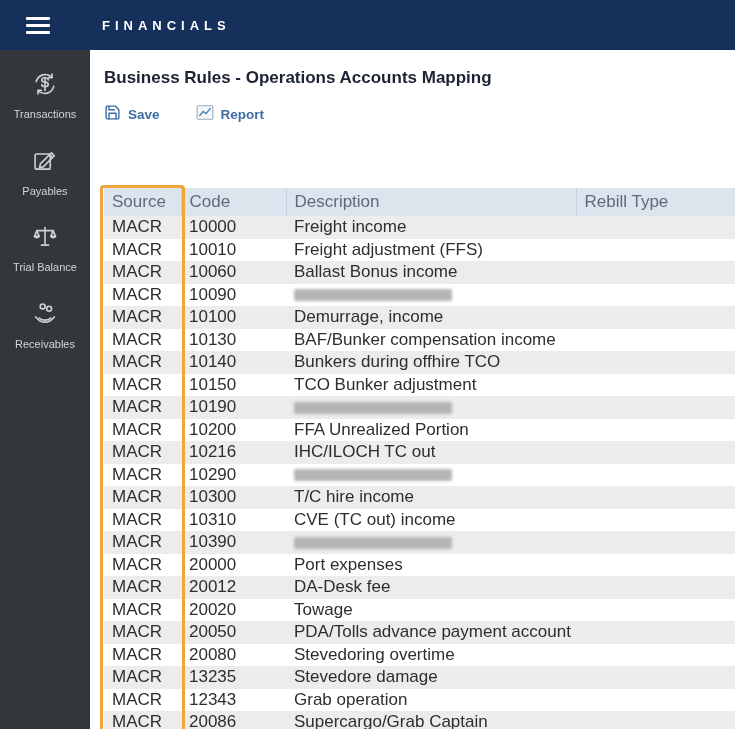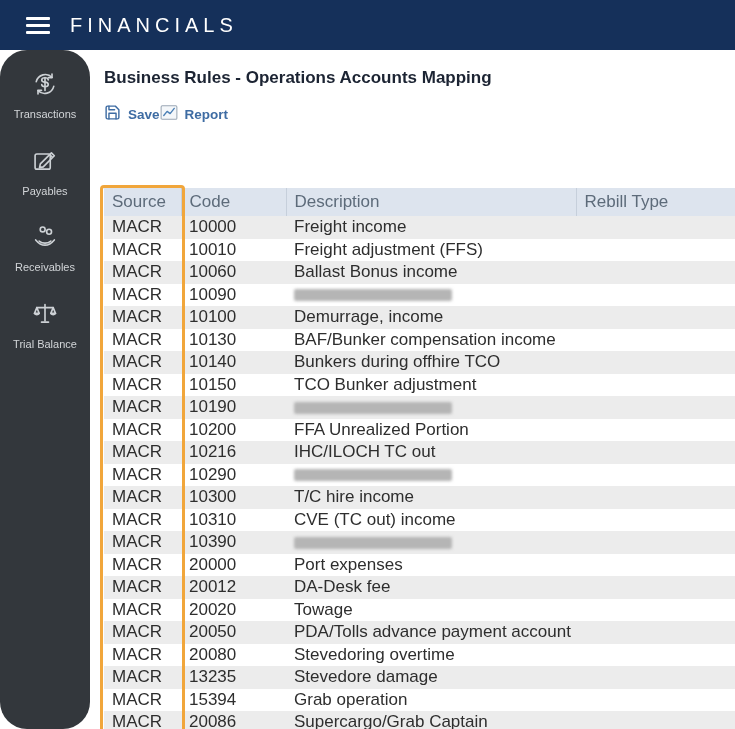--- a/index.html
+++ b/index.html
@@ -11,45 +11,45 @@
     color:#2e2e2e;
   }
 
   
   .topbar {
     height:50px; background:#15305a; display:flex; align-items:center;
   }
   .hamburger { margin-left:22px; cursor:pointer; padding:4px; }
   .hamburger span { display:block; width:24px; height:3px; background:#fff; margin:4px 0; border-radius:1px; }
   .app-title {
-    margin-left:16px; color:#fff; font-size:20px; font-weight:normal; letter-spacing:5px;
+    margin-left:48px; color:#fff; font-size:13px; font-weight:bold; letter-spacing:5px;
   }
 
   
   .layout { display:flex; height:679px; }
 
   
   .sidebar {
     width:90px; background:#33373c; flex:0 0 90px;
     display:flex; flex-direction:column; align-items:center;
-    padding-top:20px; gap:25px;border-radius:27px;
+    padding-top:20px; gap:25px;
   }
   .side-item {
     display:flex; flex-direction:column; align-items:center; gap:6px;
     color:#d2d5d8; font-size:11px; text-align:center; line-height:1.3;
     cursor:pointer; width:84px;
   }
   .side-item svg { stroke:#cdd1d5; fill:none; stroke-width:1.4; stroke-linecap:round; stroke-linejoin:round; }
 
   
   .main { flex:1; padding:14px 0 0 14px; position:relative; }
   .page-title {
     margin:4px 0 0 0; font-size:17px; font-weight:bold; color:#1c2433;
   }
-  .toolbar { display:flex; align-items:center; margin-top:16px; }
+  .toolbar { display:flex; align-items:center; gap:36px; margin-top:16px; }
   .tool-btn {
     display:flex; align-items:center; gap:7px; cursor:pointer;
     color:#3e6ca3; font-size:13.5px; font-weight:bold;
   }
   .tool-btn svg { flex:0 0 auto; }
 
   
   .table-wrap { position:relative; margin-top:64px; }
   table { border-collapse:collapse; width:631px; table-layout:fixed; font-size:17px; }
   col.c-source { width:77px; }
@@ -111,47 +111,47 @@
 
     <div class="side-item">
       <span>
         <svg width="28" height="28" viewBox="0 0 24 24">
           <rect x="3.5" y="6" width="13" height="13" rx="1.5"></rect>
           <path d="M8 14.5l9.5-9.5 2.5 2.5-9.5 9.5-3.2.7z"></path>
           <path d="M16 6.5l2 2"></path>
         </svg>
       </span>
       <span>Payables</span>
-    </div>
-
-    <div class="side-item">
-      <span>
-        <svg width="28" height="28" viewBox="0 0 24 24">
-          <circle cx="10" cy="5.5" r="2.1"></circle>
-          <circle cx="15.5" cy="7.5" r="2.1"></circle>
-          <path d="M4 14.5c2.5 3 5.5 4.5 8 4.5s5.5-1.5 8-4.5"></path>
-          <path d="M7 15.5c1.5 1.2 3.3 1.8 5 1.8s3.5-.6 5-1.8"></path>
-        </svg>
-      </span>
-      <span>Receivables</span>
     </div>
 
     <div class="side-item">
       <span>
         <svg width="28" height="28" viewBox="0 0 24 24">
           <path d="M12 4v14"></path>
           <path d="M9 19h6"></path>
           <path d="M5 6.5h14"></path>
           <path d="M5 6.5 3 11.5h4z"></path>
           <path d="M3 11.5a2.3 2.3 0 0 0 4 0"></path>
           <path d="M19 6.5 17 11.5h4z"></path>
           <path d="M17 11.5a2.3 2.3 0 0 0 4 0"></path>
         </svg>
       </span>
       <span>Trial Balance</span>
+    </div>
+
+    <div class="side-item">
+      <span>
+        <svg width="28" height="28" viewBox="0 0 24 24">
+          <circle cx="10" cy="5.5" r="2.1"></circle>
+          <circle cx="15.5" cy="7.5" r="2.1"></circle>
+          <path d="M4 14.5c2.5 3 5.5 4.5 8 4.5s5.5-1.5 8-4.5"></path>
+          <path d="M7 15.5c1.5 1.2 3.3 1.8 5 1.8s3.5-.6 5-1.8"></path>
+        </svg>
+      </span>
+      <span>Receivables</span>
     </div>
 
 
   </nav>
 
   <main class="main">
 
     <h1 class="page-title">Business Rules - Operations Accounts Mapping</h1>
 
     <div class="toolbar">
@@ -314,21 +314,21 @@
               <td></td>
             </tr>
             <tr class="odd">
               <td>MACR</td>
               <td>13235</td>
               <td>Stevedore damage</td>
               <td></td>
             </tr>
             <tr class="even">
               <td>MACR</td>
-              <td>15394</td>
+              <td>12343</td>
               <td>Grab operation</td>
               <td></td>
             </tr>
             <tr class="odd">
               <td>MACR</td>
               <td>20086</td>
               <td>Supercargo/Grab Captain</td>
               <td></td>
             </tr>
           </tbody>

